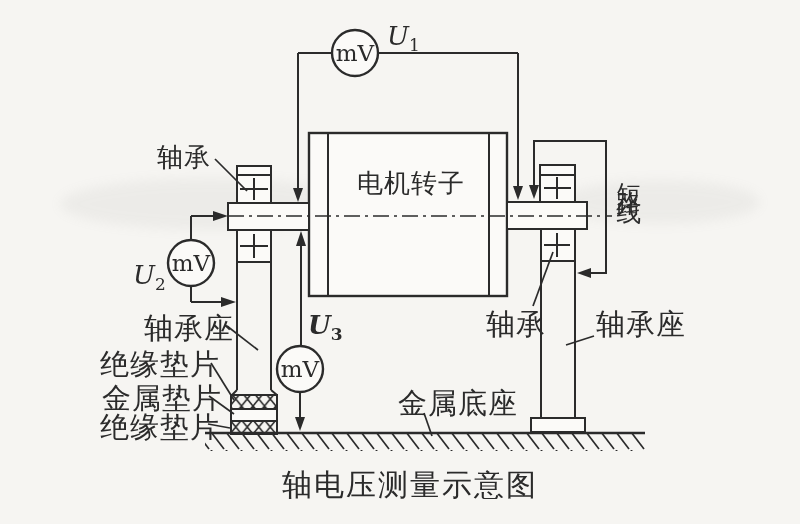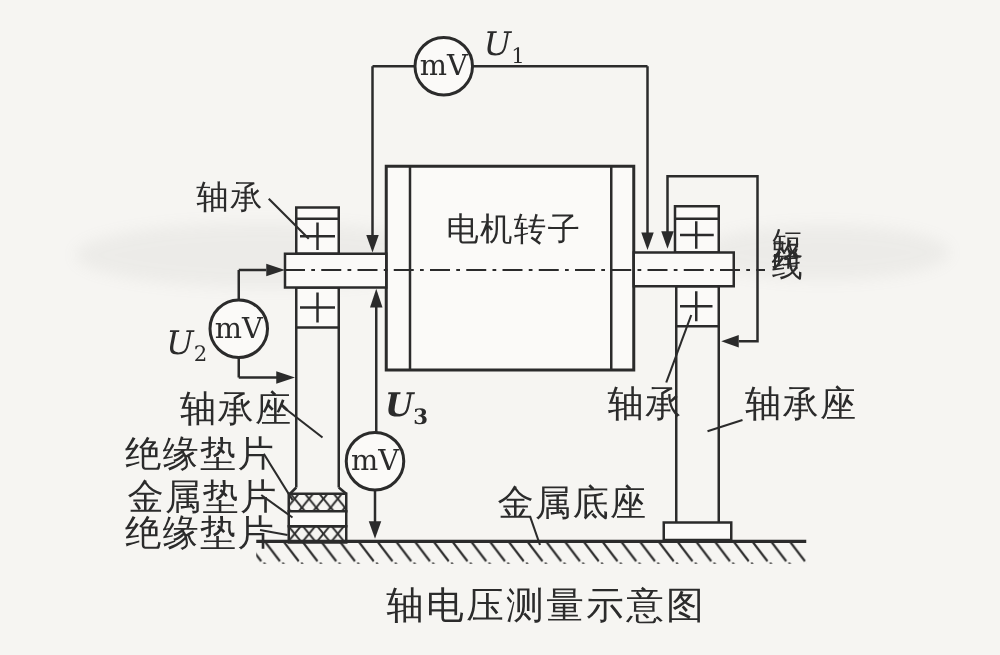--- a/index.html
+++ b/index.html
@@ -28,21 +28,21 @@
   .arrow{fill:var(--ink);stroke:none;}
   .center{stroke:var(--ink);stroke-width:1.6;fill:none;stroke-dasharray:16 5 3 5;}
   
   .lbl{position:absolute;white-space:nowrap;line-height:1.05;}
   .cjk{font-size:29px;letter-spacing:1px;}
   .uvolt{font-family:"DejaVu Serif",serif;font-style:italic;font-size:26px;}
   .uvolt sub{font-style:normal;font-size:17px;line-height:0;}
   .mv{position:absolute;display:flex;align-items:center;justify-content:center;
       font-family:"DejaVu Serif",serif;font-size:23px;letter-spacing:0px;}
   .vert{writing-mode:vertical-rl;text-orientation:upright;letter-spacing:8px;font-size:25px;}
-  .titlebar{position:absolute;text-align:right;font-size:30px;letter-spacing:2px;}
+  .titlebar{position:absolute;text-align:center;font-size:30px;letter-spacing:2px;}
 </style>
 </head>
 <body>
 
 <div class="stage">
 
   <div class="smudge" style="left:60px;top:178px;width:300px;height:52px;"></div>
   <div class="smudge" style="left:560px;top:180px;width:200px;height:44px;"></div>
 
   <svg width="800" height="524" viewBox="0 0 800 524">

